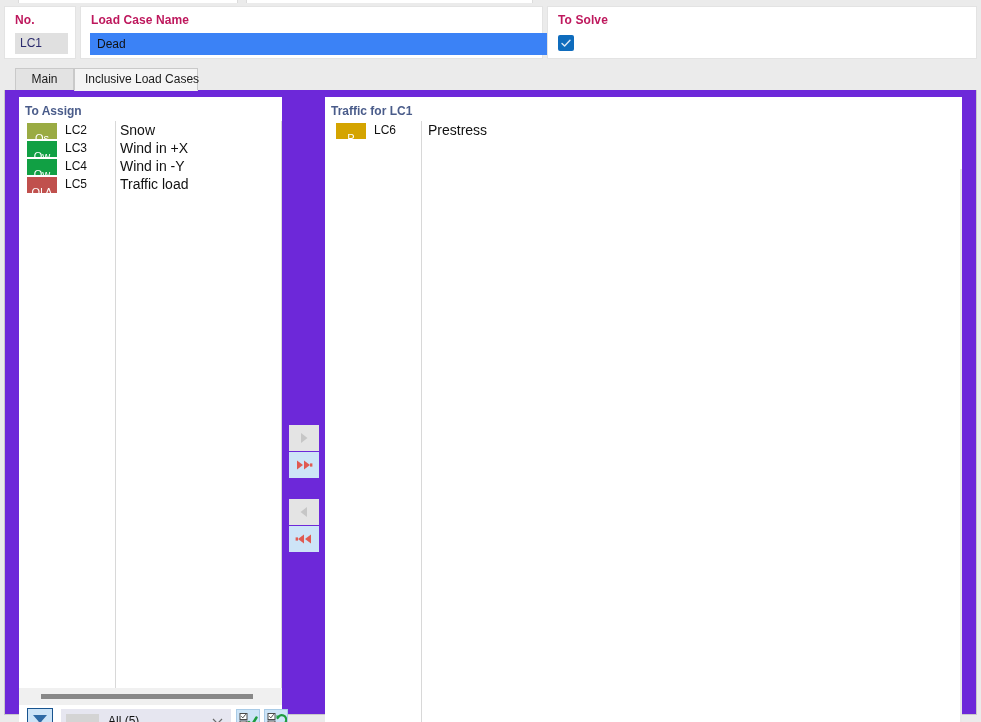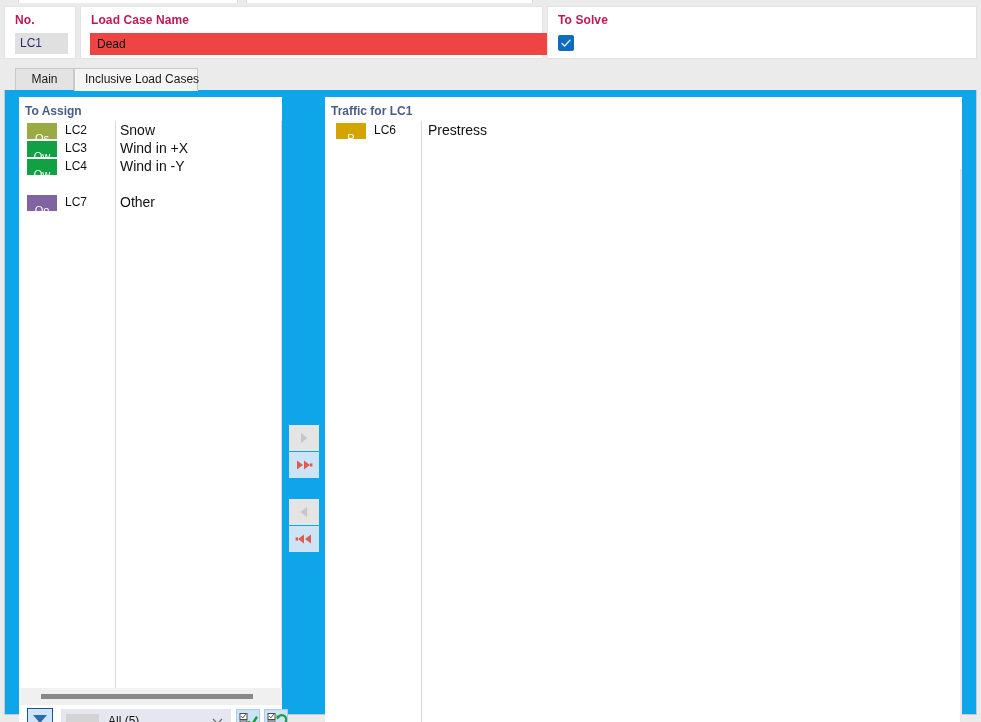--- a/index.html
+++ b/index.html
@@ -74,21 +74,21 @@
     font-size: 12px;
     color: #2c2c6e;
     padding: 0 0 0 5px;
     line-height: 21px;
   }
 
   .combo {
     position: absolute;
     left: 9px; top: 26px;
     width: 492px; height: 22px;
-    background: #ef4444;
+    background: #3b82f6;
     border: none;
     box-sizing: border-box;
   }
   .combo .combo-text {
     position: absolute;
     left: 7px; top: 0;
     line-height: 22px;
     font-size: 12px;
     color: #111;
   }
@@ -144,21 +144,21 @@
   }
 
   
   .content {
     position: absolute;
     left: 4px; top: 90px;
     width: 973px; height: 625px;
     box-sizing: border-box;
     border: 1px solid #c9c9c9;
     border-top: none;
-    background: #0ea5e9;
+    background: #6d28d9;
   }
 
   
   .left-pane {
     position: absolute;
     left: 14px; top: 7px;
     width: 263px; height: 591px;
     background: #ffffff;
     box-sizing: border-box;
   }
@@ -394,24 +394,24 @@
       <div class="lc-row" style="top:18px;">
         <span class="badge" style="background:#11a044;">Qw</span>
         <span class="lc-no">LC3</span>
         <span class="lc-name">Wind in +X</span>
       </div>
       <div class="lc-row" style="top:36px;">
         <span class="badge" style="background:#11a044;">Qw</span>
         <span class="lc-no">LC4</span>
         <span class="lc-name">Wind in -Y</span>
       </div>
-      <div class="lc-row" style="top:72px;">
-        <span class="badge" style="background:#8064a2;">Qo</span>
-        <span class="lc-no">LC7</span>
-        <span class="lc-name">Other</span>
+      <div class="lc-row" style="top:54px;">
+        <span class="badge" style="background:#c0504d;">Ql A</span>
+        <span class="lc-no">LC5</span>
+        <span class="lc-name">Traffic load</span>
       </div>
     </div>
   </div>
 
   <div class="hscroll">
     <div class="thumb"></div>
   </div>
 
   <div class="bottom-bar">
     <div class="tool-btn" id="filter-btn">

